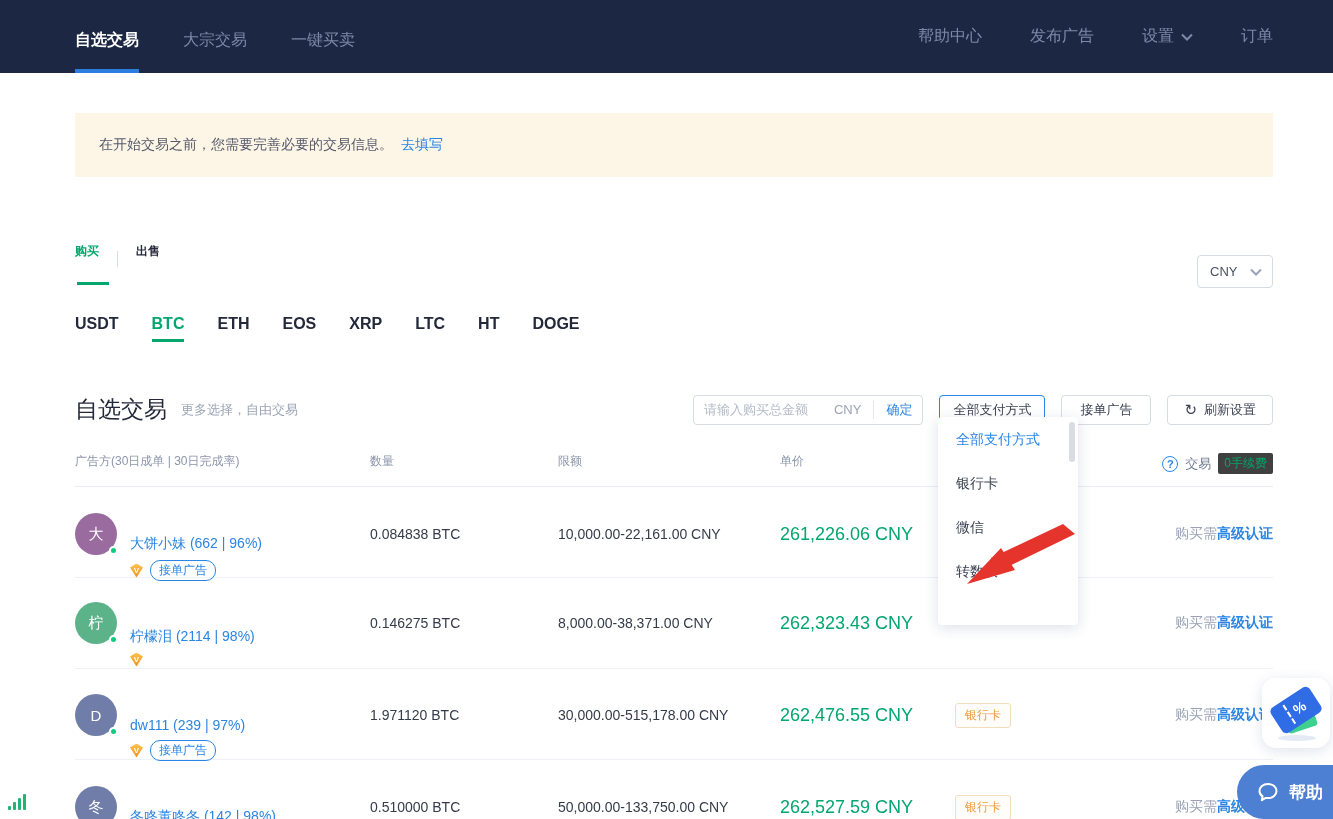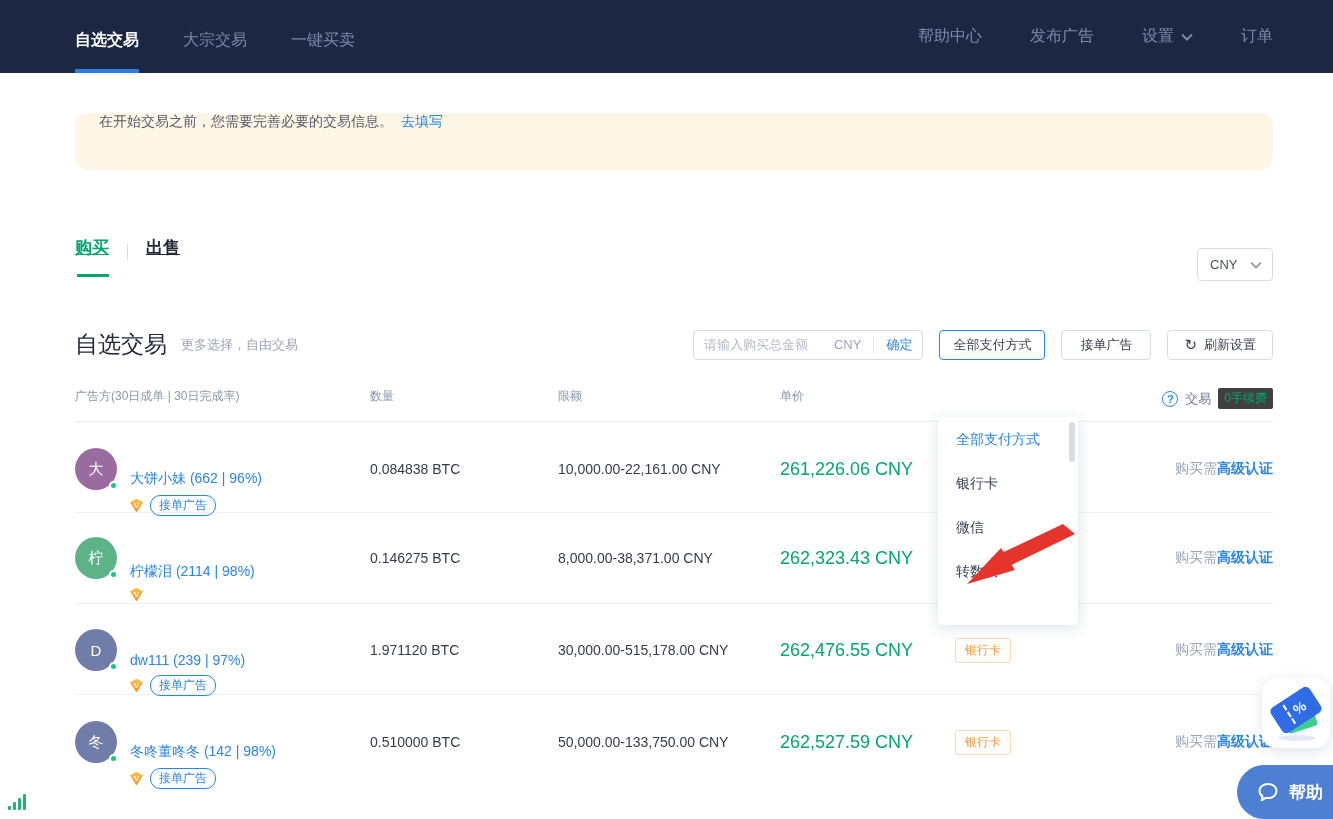--- a/index.html
+++ b/index.html
@@ -15,27 +15,27 @@
   .nav-tab.active::after { content:""; position:absolute; left:0; right:0; bottom:0;
     height:4px; background:#2b7de0; }
   .nav-right { display:flex; gap:48px; align-items:center; padding-bottom:26px; }
   .nav-link { color:#7d89a6; font-size:16px; cursor:pointer; display:flex; align-items:center; gap:7px; }
   .chev { width:12px; height:8px; }
   .chev polyline { fill:none; stroke:#7d89a6; stroke-width:2; }
 
   .content { padding:0 60px 0 75px; }
 
   
-  .banner { margin-top:40px; height:57px; background:#fdf6e6; display:flex;
-    align-items:flex-start; padding:0 24px; font-size:14px; color:#55596a;border-radius:13px; }
+  .banner { margin-top:40px; height:64px; background:#fdf6e6; display:flex;
+    align-items:center; padding:0 24px; font-size:14px; color:#55596a; }
   .banner a { color:#2b85e4; text-decoration:none; margin-left:8px; cursor:pointer; }
 
   
   .trade-row { margin-top:66px; display:flex; align-items:center; position:relative; }
-  .trade-tab { font-size:17px; font-weight:bold; cursor:pointer; position:relative; padding-bottom:18px;text-decoration:underline; }
+  .trade-tab { font-size:12px; font-weight:bold; cursor:pointer; position:relative; padding-bottom:25px; }
   .trade-tab.buy { color:#03a66d; }
   .trade-tab.buy::after { content:""; position:absolute; left:2px; width:32px; bottom:0;
     height:3px; background:#03a66d; }
   .trade-divider { width:1px; height:16px; background:#d8dce3; margin:0 18px 10px 18px; }
   .trade-tab.sell { color:#23293a; }
   .currency-box { position:absolute; right:0; top:12px; width:76px; height:33px;
     border:1px solid #d7dce3; border-radius:4px; background:#fff; display:flex;
     align-items:center; justify-content:space-between; padding:0 10px 0 12px;
     font-size:13px; color:#4a5160; cursor:pointer; }
   .currency-box .chev polyline { stroke:#9aa3b5; }
@@ -170,20 +170,30 @@
     <div class="trade-divider"></div>
     <div class="trade-tab sell">出售</div>
     <div class="currency-box">
       <span>CNY</span>
       <svg class="chev" viewBox="0 0 12 8">
           <polyline points="1,1.5 6,6.5 11,1.5"></polyline>
         </svg>
     </div>
   </div>
 
+  <div class="coin-row">
+    <div class="coin-tab">USDT</div>
+    <div class="coin-tab active">BTC</div>
+    <div class="coin-tab">ETH</div>
+    <div class="coin-tab">EOS</div>
+    <div class="coin-tab">XRP</div>
+    <div class="coin-tab">LTC</div>
+    <div class="coin-tab">HT</div>
+    <div class="coin-tab">DOGE</div>
+  </div>
 
   <div class="section-row">
     <div class="section-title">自选交易</div>
     <div class="section-sub">更多选择，自由交易</div>
     <div class="filter-bar">
       <div class="search-group">
         <input placeholder="请输入购买总金额" style="">
         <span class="search-cny">CNY</span>
         <span class="search-confirm">确定</span>
       </div>

